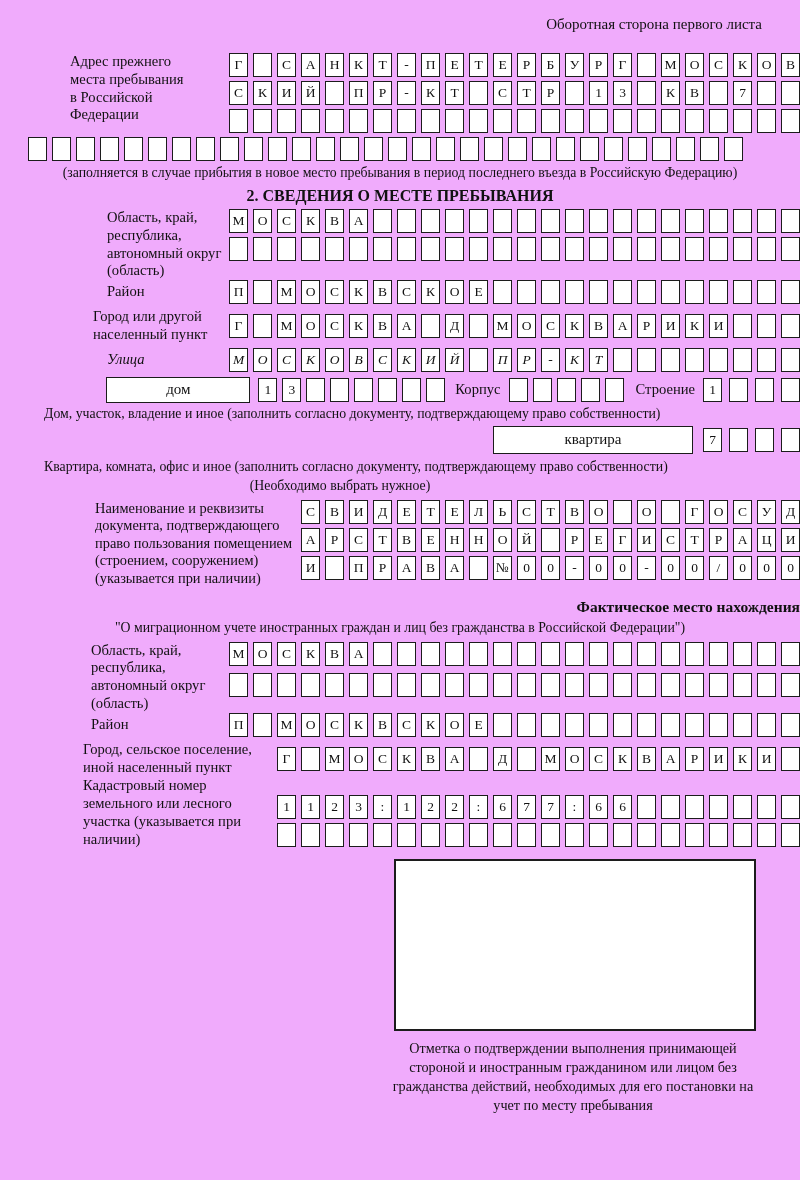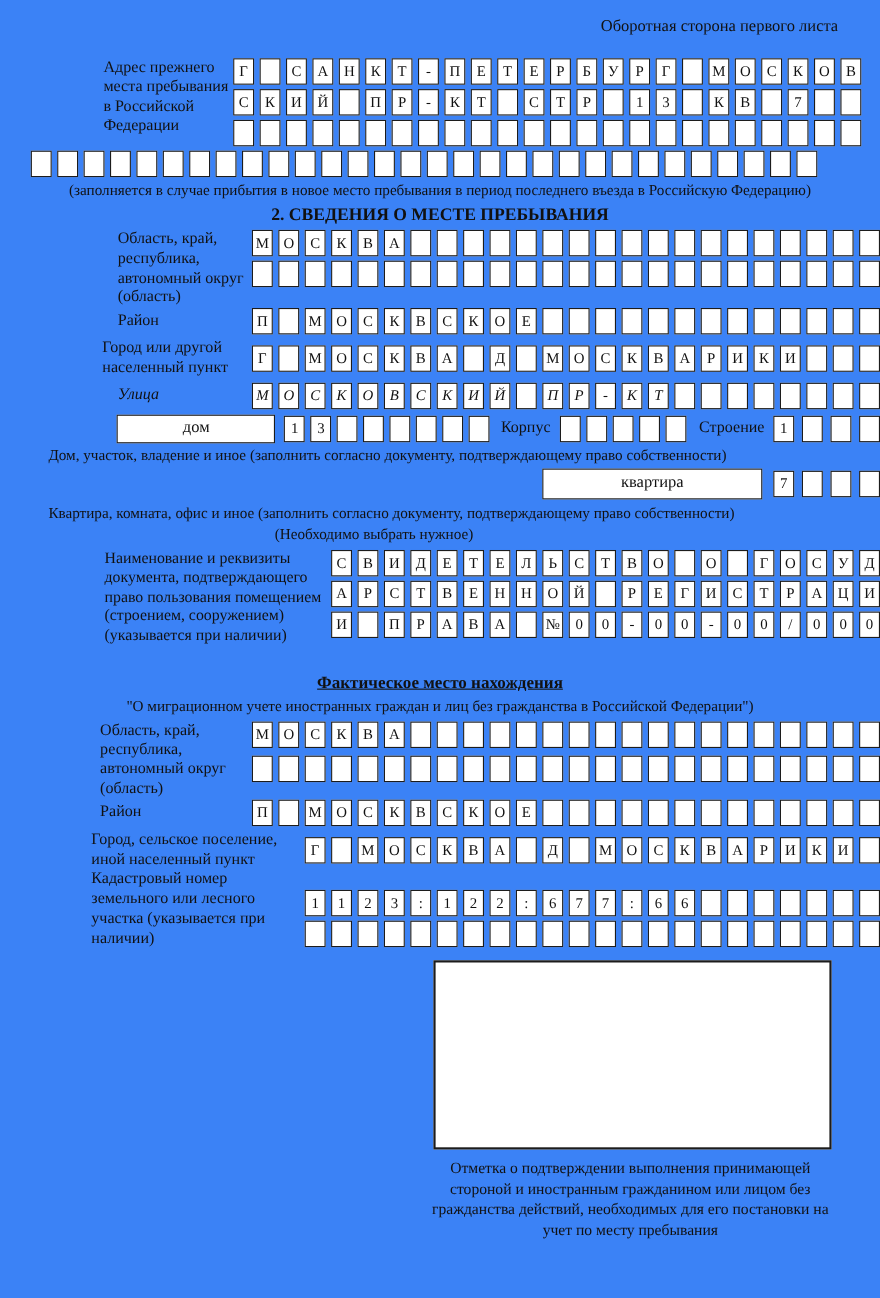--- a/index.html
+++ b/index.html
@@ -1,60 +1,60 @@
 <!DOCTYPE html>
 <html><head>
 <meta charset="utf-8">
 <style>
   html,body{margin:0;padding:0;background:#ffffff;}
   .page{
     position:relative;
     width:800px;height:1180px;
-    background:#3b82f6;color:#111;
+    background:#f0abfc;color:#111;
     font-family:"Liberation Serif","DejaVu Serif",serif;
     font-size:15px;
     overflow:hidden;
   }
   .hdr-note{padding:16px 38px 0 0;text-align:right;font-size:15px;}
   .flexrow{display:flex;align-items:flex-start;}
   .lbl{font-size:14.6px;line-height:1.22;flex:0 0 auto;}
   .cellrow{display:flex;gap:5px;margin-bottom:4px;}
   .cell{
     box-sizing:border-box;flex:0 0 auto;
     width:19px;height:24px;
     border:1.6px solid #1c1c1c;
     font-size:13.5px;line-height:21px;text-align:center;
     background:#fff;
   }
   .gap7{gap:7px;}
   .note{font-size:13.8px;}
   .center{text-align:center;}
   .sec-title{font-weight:bold;font-size:16px;text-align:center;margin:6px 0 4px 0;}
-  .sub-title{font-weight:bold;font-size:15.5px;text-align:center;margin:24px 0 4px 0;text-decoration:underline;}
+  .sub-title{font-weight:bold;font-size:15.5px;text-align:right;margin:10px 0 4px 0;}
   .wide-box{
     box-sizing:border-box;border:1.7px solid #1c1c1c;height:26px;
     display:flex;align-items:center;justify-content:center;
     font-size:15px;flex:0 0 auto;background:#fff;
   }
   .chk{
     box-sizing:border-box;flex:0 0 auto;
     width:22px;height:27px;border:1.7px solid #1c1c1c;
     font-size:15px;line-height:24px;text-align:center;background:#fff;
   }
   .stamp-box{
     box-sizing:border-box;
     margin:8px 0 0 394px;width:362px;height:172px;
     border:2px solid #1c1c1c;background:#fff;
   }
   .stamp-caption{
     margin:8px 0 0 380px;width:386px;
     text-align:center;font-size:14.2px;line-height:1.32;
   }
   .pl36{padding-left:44px;justify-content:flex-end;}
-  .pl70{padding-left:94px;}
+  .pl70{padding-left:70px;justify-content:space-between;}
 </style>
 </head>
 <body>
 
 <div class="page">
 
   <div class="hdr-note">Оборотная сторона первого листа</div>
 
   <div class="flexrow pl70" style="margin-top:20px;">
     <div class="lbl" style="width:118px;">Адрес прежнего места пребывания в Российской Федерации</div>

